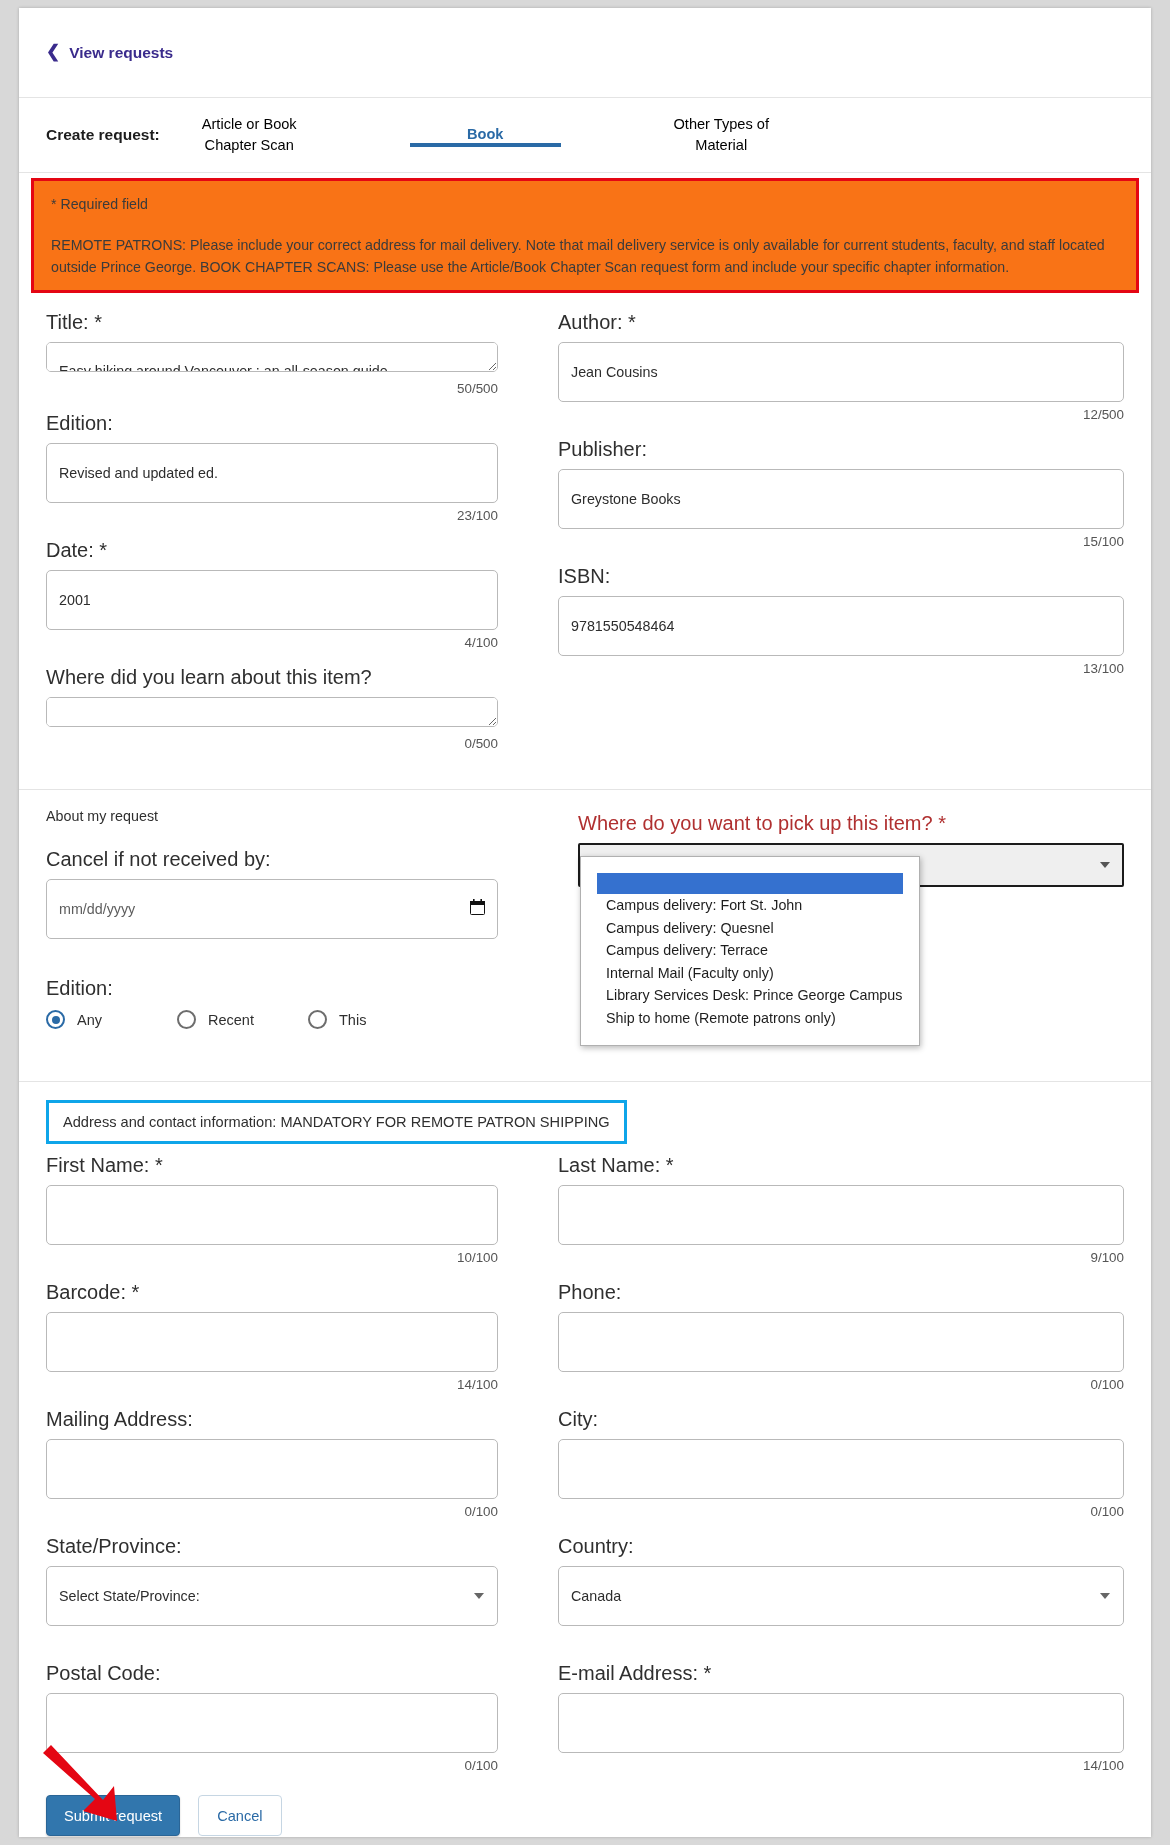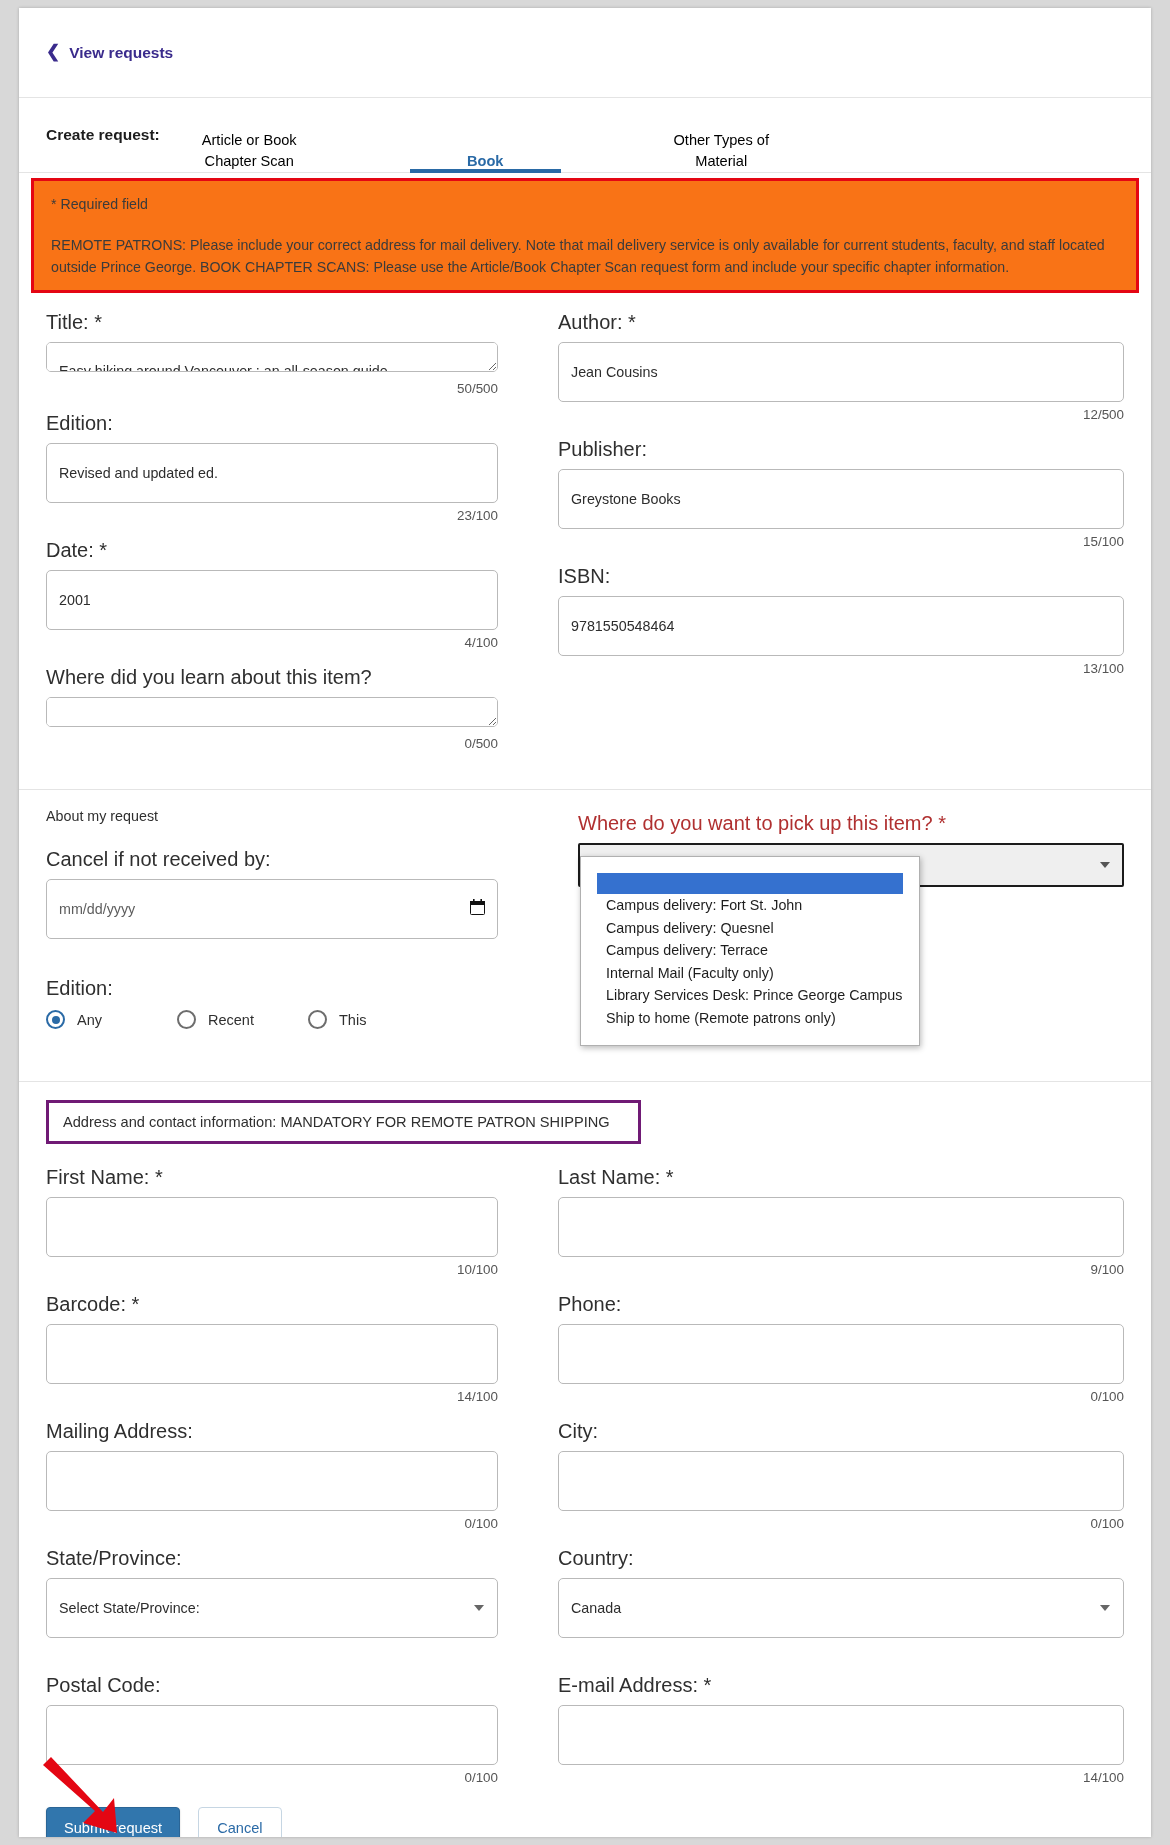--- a/index.html
+++ b/index.html
@@ -45,21 +45,21 @@
     color: #3a2b8c;
     transform: translateY(-1px);
   }
 
   
   .tabbar {
     border-top: 1px solid #e4e4e4;
     border-bottom: 1px solid #e4e4e4;
     height: 76px;
     display: flex;
-    align-items: flex-end;
+    align-items: center;
     padding-left: 27px;
   }
   .createlabel {
     align-self: center;
     font-size: 15.5px;
     font-weight: bold;
     color: #1c1c1c;
     margin-right: 14px;
     white-space: nowrap;
   }
@@ -250,24 +250,24 @@
     padding: 0 9px;
     font-size: 14.3px;
     color: #1d1d1d;
     cursor: pointer;
     white-space: nowrap;
   }
   .opt.sel { background: #3571cf; color: #fff; height: 21px; }
 
   
   .addrhead {
-    border: 3px solid #701a75;
+    border: 3px solid #0ea5e9;
     display: inline-block;
-    padding: 11px 28px 11px 14px;
-    margin-bottom: 22px;
+    padding: 11px 14px 11px 14px;
+    margin-bottom: 10px;
     font-size: 14.6px;
     color: #2f2f2f;
     background: #fff;
   }
 
   
   .btnrow {
     display: flex;
     align-items: center;
     gap: 18px;

